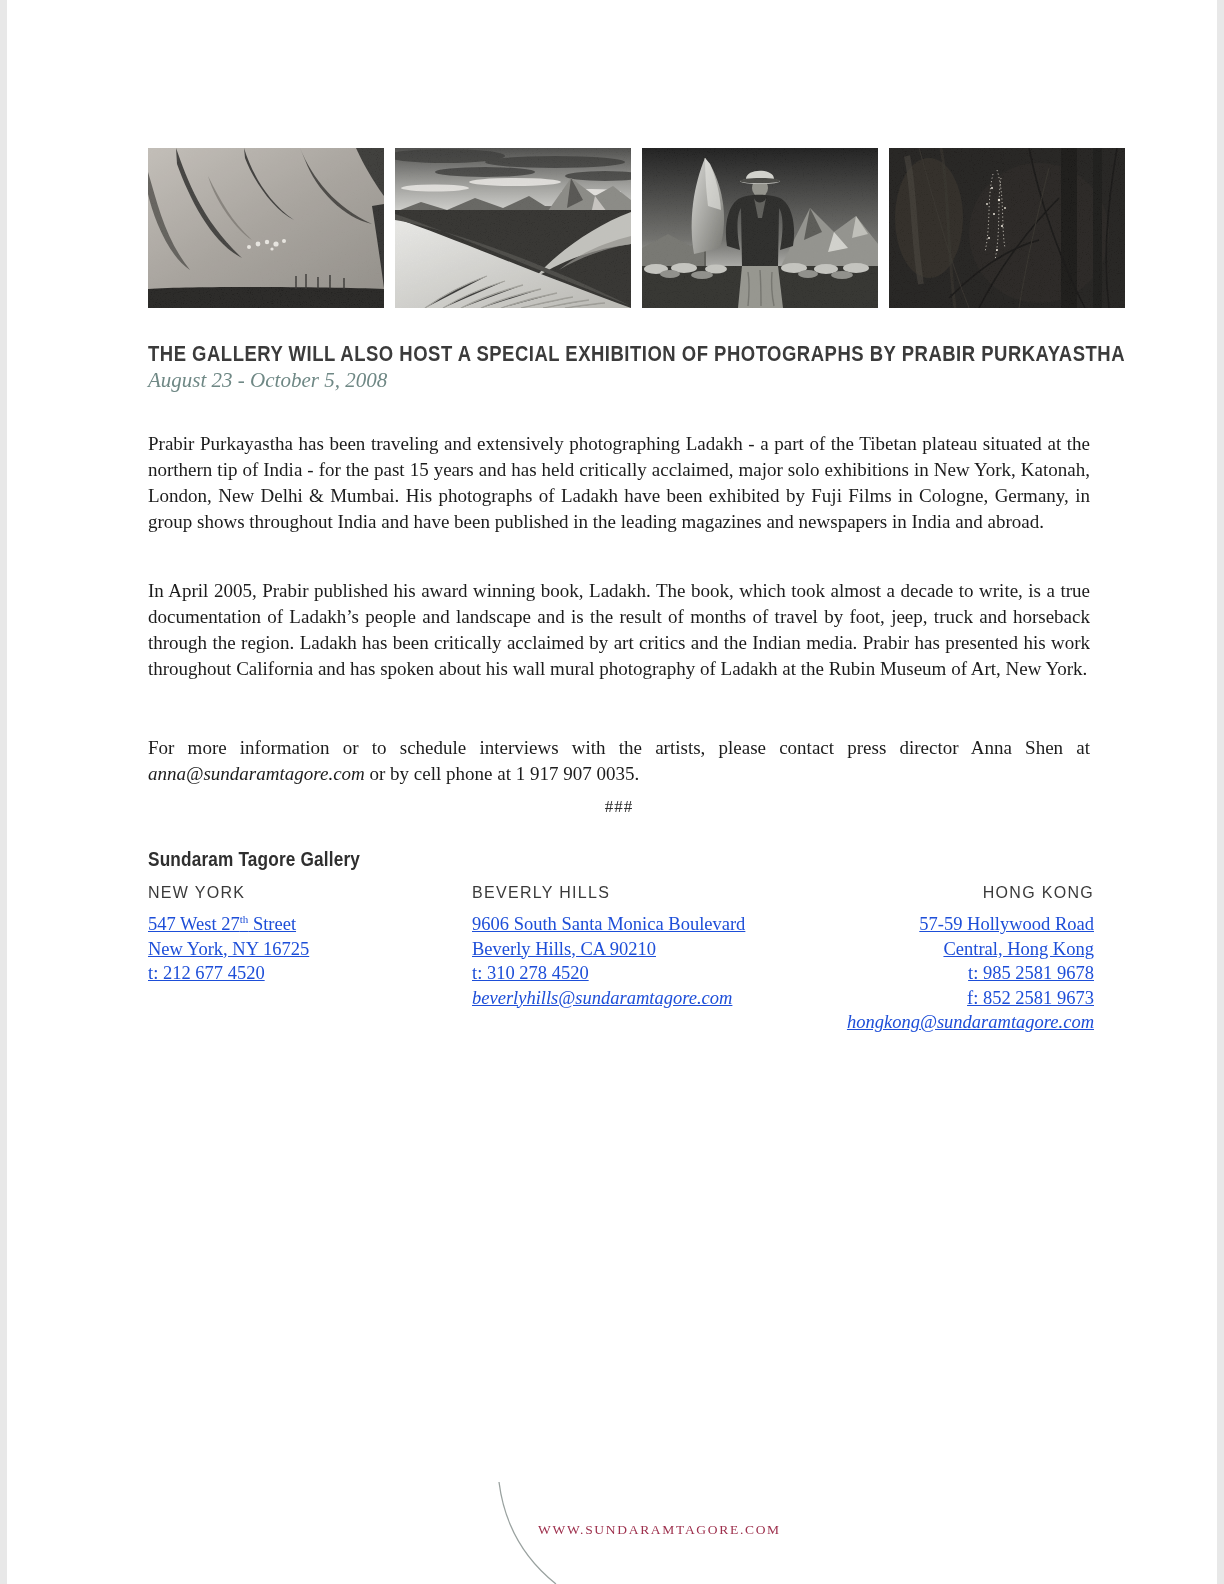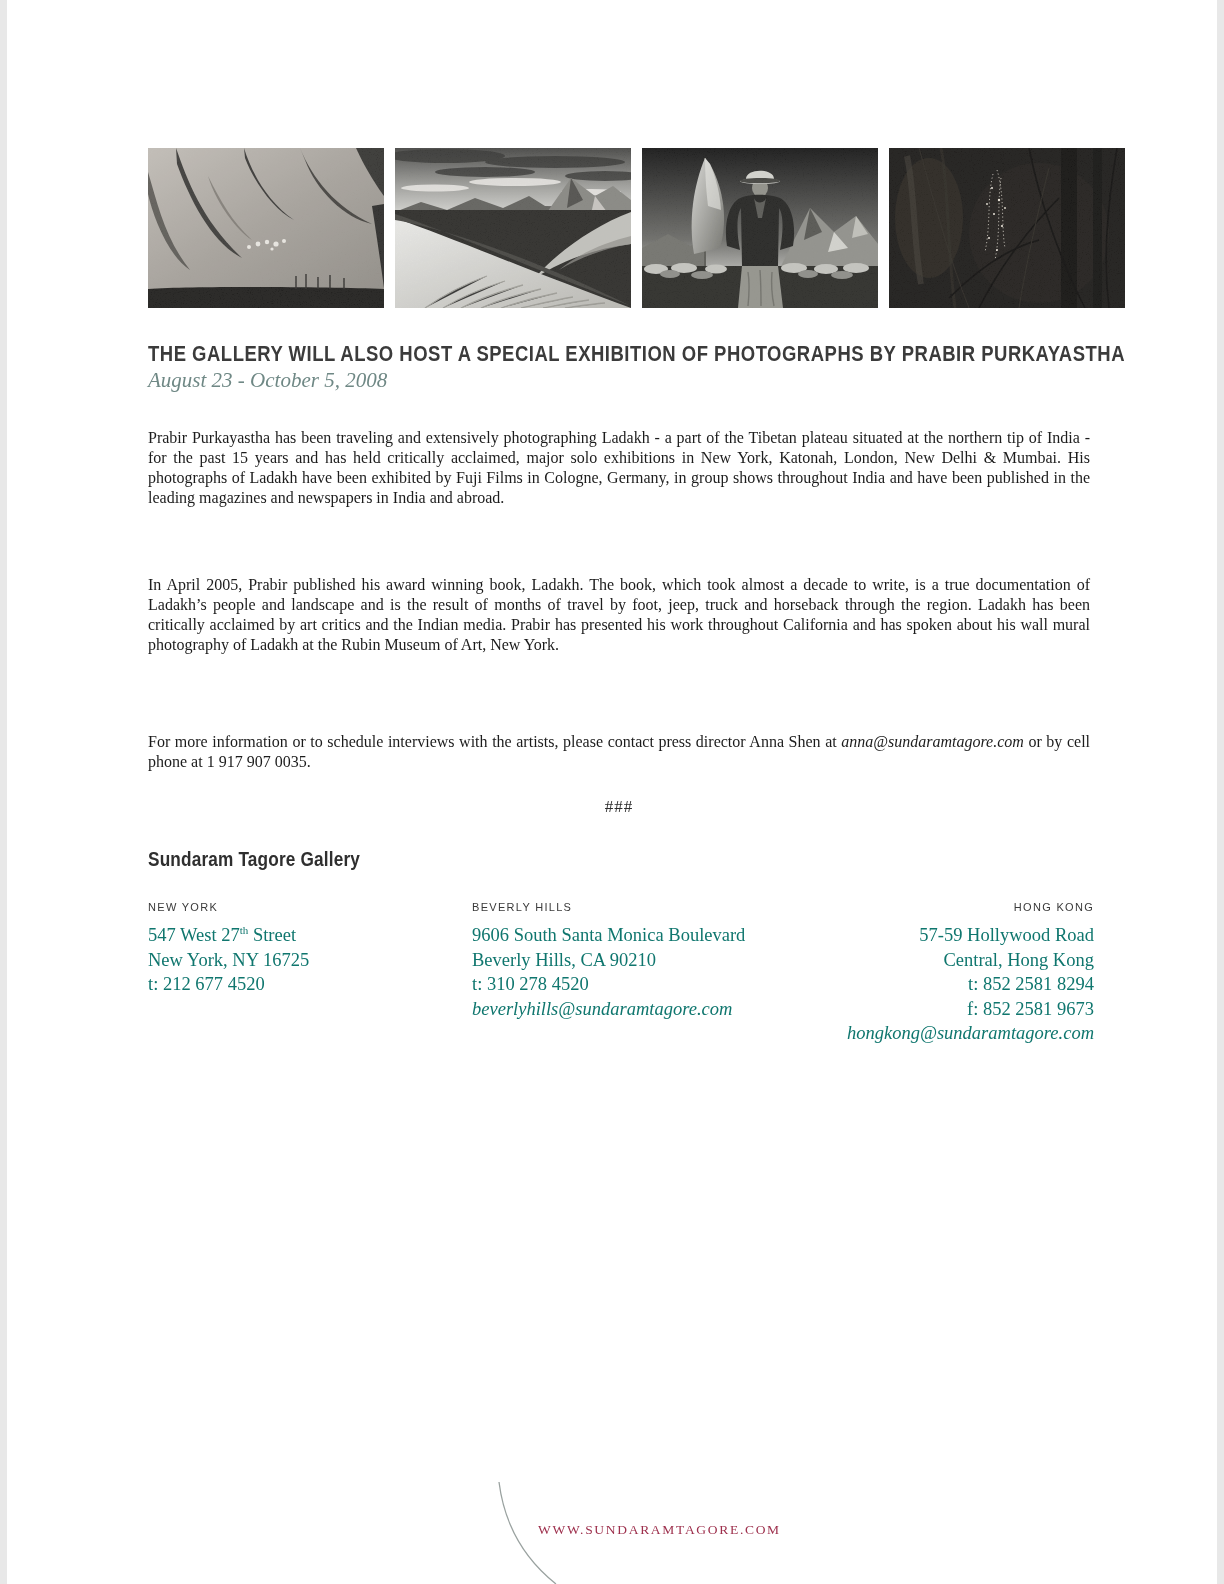--- a/index.html
+++ b/index.html
@@ -24,21 +24,21 @@
     transform:scaleX(0.84); transform-origin:left center; white-space:nowrap;
   }
   .date {
     position:absolute; left:141px; top:368px;
     font-style:italic; font-size:21px; color:#6f8885;
   }
 
   
   .para {
     position:absolute; left:141px; width:942px;
-    font-size:16px; line-height:20px; text-align:justify; color:#1c1c1c;
+    font-size:19px; line-height:26px; text-align:justify; color:#1c1c1c;
   }
   .p1 { top:412px; }
   .p2 { top:559px; }
   .contact { top:716px;font-family:Liberation Serif, serif; }
   .italic { font-style:italic; }
 
   .separator {
     position:absolute; left:141px; top:797px; width:942px;
     text-align:center; font-size:17px; color:#2e2e2e; letter-spacing:1px;
   }
@@ -50,24 +50,24 @@
     font-size:20px; color:#2f2f2f; letter-spacing:0.2px;
     transform:scaleX(0.86); transform-origin:left center; white-space:nowrap;
   }
   .locations {
     position:absolute; left:141px; top:884px; width:977px; display:flex;
   }
   .loc { width:324px; flex:0 0 auto; }
   .loc.c2 { width:322px; }
   .loc.c3 { width:300px;text-align:right; }
   .city {
-    font-family:"Liberation Sans", sans-serif; font-size:11px;
-    letter-spacing:1.3px; color:#3a3a3a; margin-bottom:10px; white-space:nowrap;margin-top:17px;
-  }
-  .addr { font-size:18.5px; line-height:24.5px; color:#0f766e; }
+    font-family:"Liberation Sans", sans-serif; font-size:16px;
+    letter-spacing:1.3px; color:#3a3a3a; margin-bottom:10px; white-space:nowrap;
+  }
+  .addr { font-size:18.5px; line-height:24.5px; color:#1d4ed8;text-decoration:underline; }
   .addr .sup { font-size:11px; line-height:0; }
   .email { font-style:italic; }
 
   
   .footer-curve { position:absolute; left:483px; top:1473px; }
   .website {
     position:absolute; left:531px; top:1522px;
     font-family:Liberation Serif, serif; font-size:13.5px;
     letter-spacing:1.7px; color:#9d2f4c; white-space:nowrap;
   }
@@ -299,21 +299,21 @@
       <div class="addr">9606 South Santa Monica Boulevard</div>
       <div class="addr">Beverly Hills, CA 90210</div>
       <div class="addr">t: 310 278 4520</div>
       <div class="addr email">beverlyhills@sundaramtagore.com</div>
     </div>
 
     <div class="loc c3">
       <div class="city">HONG KONG</div>
       <div class="addr">57-59 Hollywood Road</div>
       <div class="addr">Central, Hong Kong</div>
-      <div class="addr">t: 852 2581 8294</div>
+      <div class="addr">t: 985 2581 9678</div>
       <div class="addr">f: 852 2581 9673</div>
       <div class="addr email">hongkong@sundaramtagore.com</div>
     </div>
   </div>
 
   <svg class="footer-curve" width="75" height="111" viewBox="0 0 75 111">
     <path d="M9,9 Q17,72 66,111" fill="none" stroke="#9aa2a0" stroke-width="1.3"></path>
   </svg>
   <div class="website">WWW.SUNDARAMTAGORE.COM</div>
 

